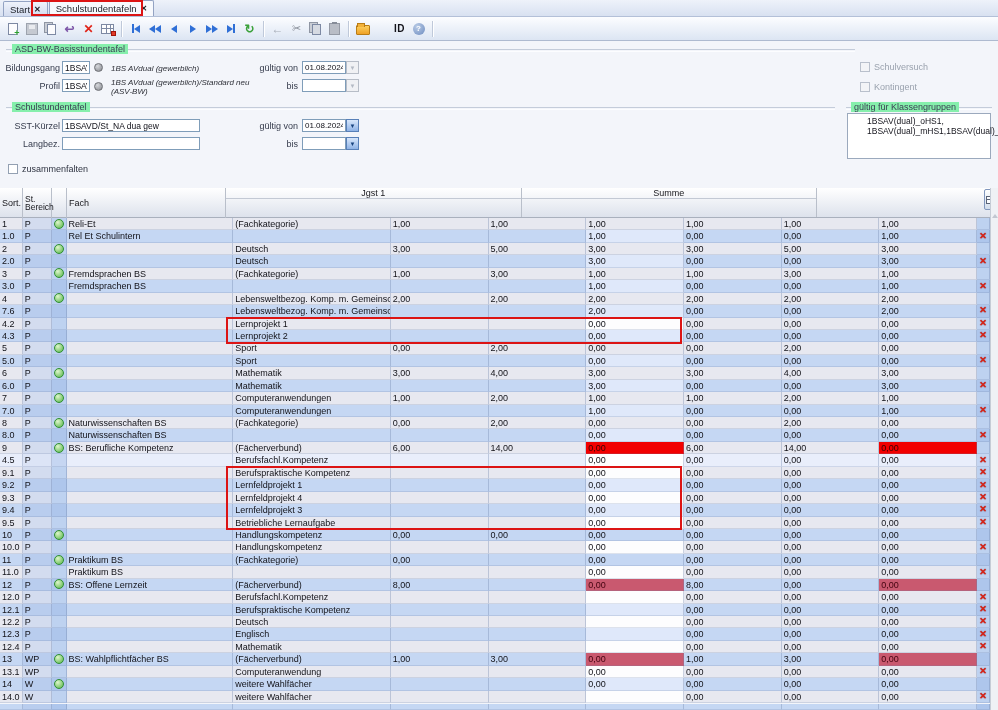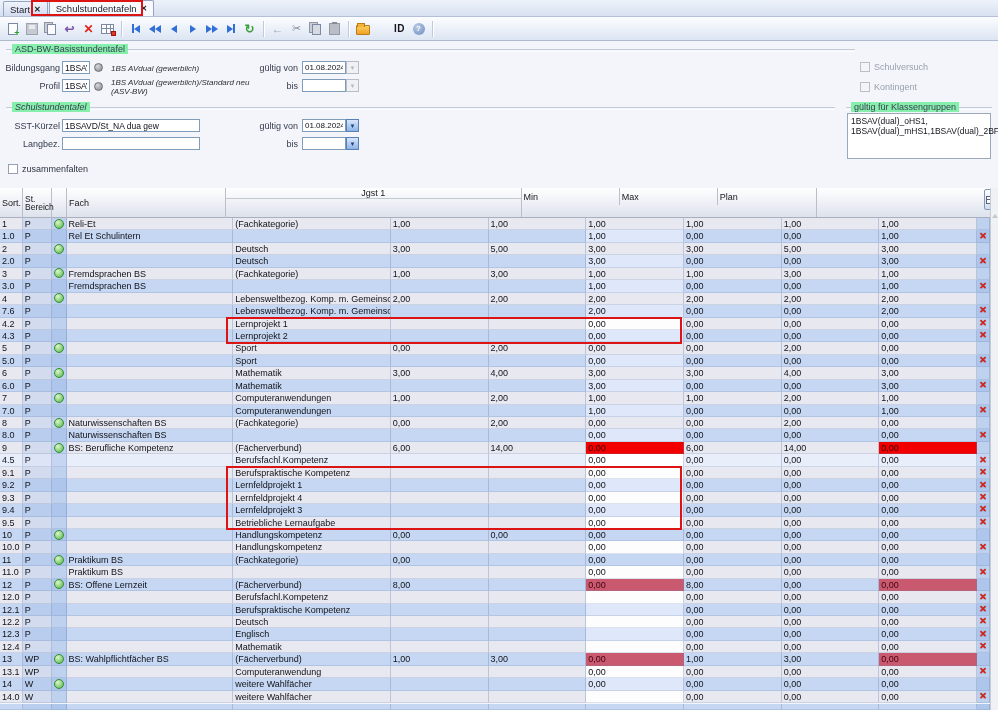--- a/index.html
+++ b/index.html
@@ -60,21 +60,21 @@
     font-size:8.5px; color:#101018; padding:0 2px; }
   .orb-gray { position:absolute; width:9px; height:9px; border-radius:50%; background:radial-gradient(circle at 35% 30%, #d6d8dc, #84868c); border:1px solid #6e7076; }
   .fdesc { position:absolute; font-size:8px; font-style:italic; color:#2e3038; white-space:nowrap; }
   .combo { position:absolute; width:13px; height:13px; display:flex; align-items:center; justify-content:center; font-size:6px; }
   .combo.off { background:#f0f1f4; border:1px solid #b7bdc7; color:#b4bac4; }
   .combo.on { background:linear-gradient(#d8e7fb,#8fb3e6); border:1px solid #5880b8; color:#17427e; }
   .cbox { position:absolute; width:10px; height:10px; background:#fff; border:1px solid #93a0b2; }
   .cbox.off { background:#f3f4f7; border-color:#b9c0cc; }
   .clabel { position:absolute; font-size:9px; color:#2f3442; }
   .clabel.off { color:#9aa2ae; }
-  .kbox { position:absolute; background:#fff; border:1px solid #9ba9bd; font-size:8.5px; color:#14141c; padding:2px 3px; line-height:10px; }
+  .kbox { position:absolute; background:#fff; border:1px solid #9ba9bd; font-size:8.5px; color:#14141c; padding:2px 19px; line-height:10px; }
 
   
   .thead { position:absolute; top:188px; left:0; width:990px; height:30px; display:flex;
     background:linear-gradient(#ffffff,#dde2ec); border-bottom:1px solid #a9b0bd; font-size:9px; color:#17171c; }
   .th { border-right:1px solid #b9bfca; display:flex; align-items:center; padding-left:2px; }
   .lspan { height:30px; }
   .thgroup { display:flex; flex-direction:column; width:295.5px; border-right:1px solid #b9bfca;gap:28px; }
   .tg-label { height:13px; display:flex; align-items:center; justify-content:center; border-bottom:1px solid #c3c9d4; }
   .tg-cols { display:flex; height:17px; }
   .tg-cols .th { width:98.5px; }
@@ -240,21 +240,21 @@
   <div class="combo off" style="top:79px; left:346px;">
       <span>▼</span>
     </div>
 
   <div class="cbox off" style="top:62px; left:860px;"></div>
   <div class="clabel off" style="top:62px; left:874px;">Schulversuch</div>
   <div class="cbox off" style="top:82px; left:860px;"></div>
   <div class="clabel off" style="top:82px; left:874px;">Kontingent</div>
 
   <div class="gline" style="top:107px; left:6px; width:829px;"></div>
-  <div class="gtitle" style="top:102px; left:12px;font-style:italic;">Schulstundentafel</div>
+  <div class="gtitle" style="top:102px; left:12px;">Schulstundentafel</div>
 
   <div class="flabel" style="top:121px; left:2px; width:58px;">SST-Kürzel</div>
   <input class="fin" style="top: 119px; left: 62px; width: 138px;" value="1BSAVD/St_NA dua gew">
   <div class="flabel" style="top:121px; left:250px; width:48px;">gültig von</div>
   <input class="fin" style="top: 119px; left: 302px; width: 44px; font-size: 8px;" value="01.08.2024">
   <div class="combo on" style="top:119px; left:346px;">
       <span>▼</span>
     </div>
 
   <div class="flabel" style="top:139px; left:2px; width:58px;">Langbez.</div>
@@ -284,20 +284,21 @@
     <div class="th lspan" style="width:159px;">Fach</div>
     <div class="thgroup">
       <div class="tg-label">Jgst 1</div>
       <div class="tg-cols">
         <div class="th">Min</div>
         <div class="th">Max</div>
         <div class="th">Plan</div>
       </div>
     </div>
     <div class="thgroup">
+      <div class="tg-label">Summe</div>
       <div class="tg-cols">
         <div class="th">Min</div>
         <div class="th">Max</div>
         <div class="th">Plan</div>
       </div>
     </div>
     <div class="th lspan" style="width:13px; border-right:none;"></div>
   </div>
 
   <div class="tbody" id="tbody">

